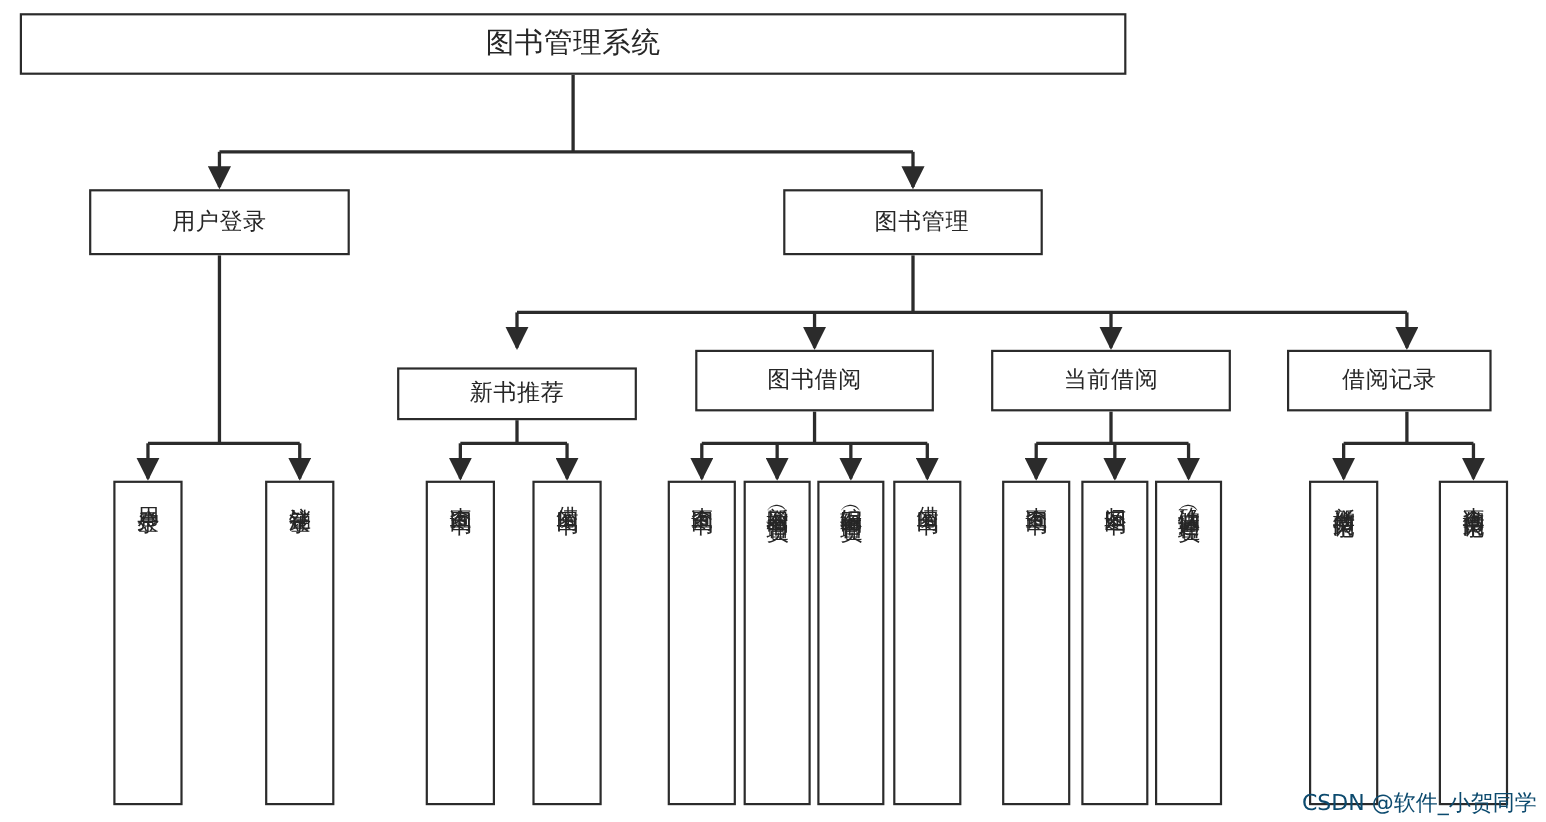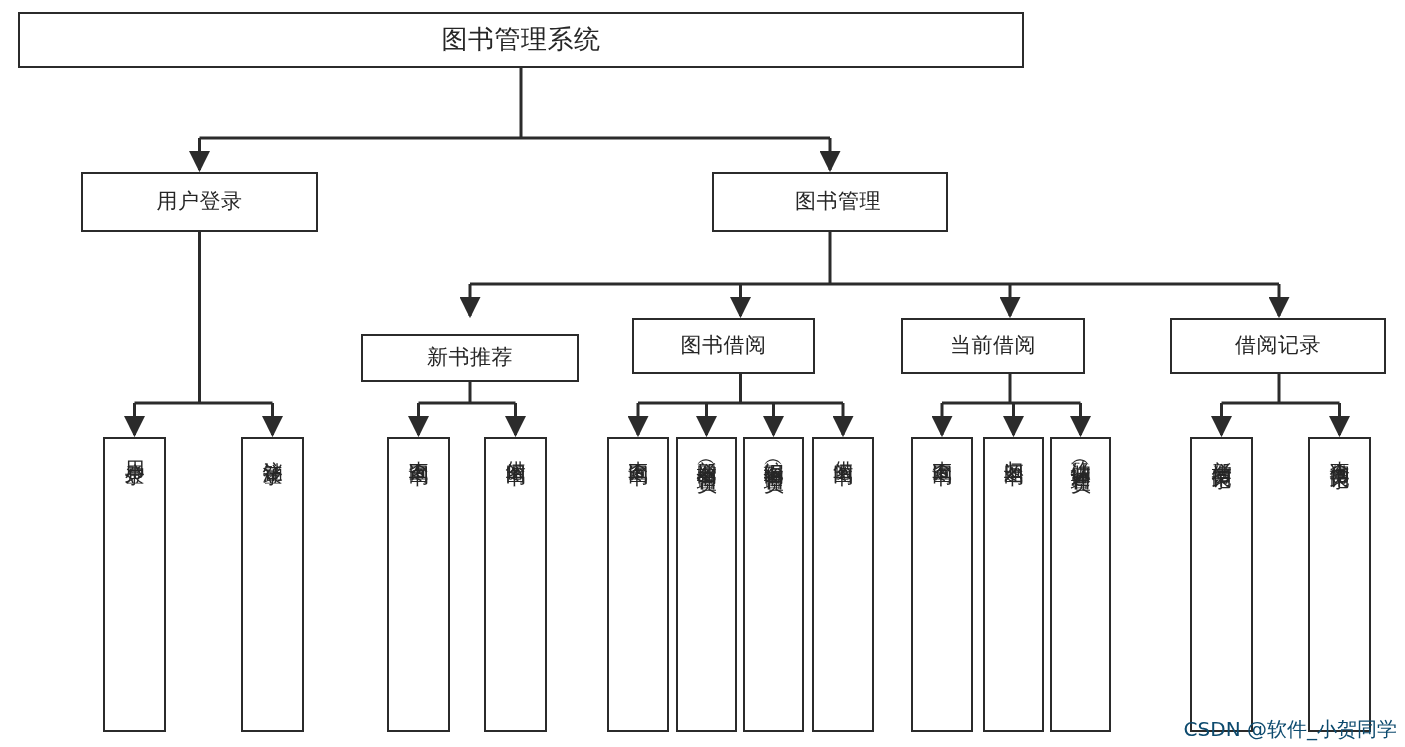--- a/index.html
+++ b/index.html
@@ -125,27 +125,27 @@
       </div>
       <div class="node horizontal" style="left: 81px; top: 172px; width: 237px; height: 60px;">
         <span class="node-label">用户登录</span>
       </div>
       <div class="node horizontal" style="left: 712px; top: 172px; width: 236px; height: 60px; padding-left: 16px;">
         <span class="node-label">图书管理</span>
       </div>
       <div class="node horizontal" style="left: 361px; top: 334px; width: 218px; height: 48px;">
         <span class="node-label">新书推荐</span>
       </div>
-      <div class="node horizontal" style="left: 632px; top: 318px; width: 183px; height: 56px;">
+      <div class="node horizontal" style="left: 632px; top: 318px; width: 217px; height: 56px;">
         <span class="node-label">图书借阅</span>
       </div>
-      <div class="node horizontal" style="left: 901px; top: 318px; width: 184px; height: 56px;">
+      <div class="node horizontal" style="left: 901px; top: 318px; width: 218px; height: 56px;">
         <span class="node-label">当前借阅</span>
       </div>
-      <div class="node horizontal" style="left: 1170px; top: 318px; width: 216px; height: 56px;">
+      <div class="node horizontal" style="left: 1170px; top: 318px; width: 186px; height: 56px;">
         <span class="node-label">借阅记录</span>
       </div>
       <div class="node vertical" style="left: 103px; top: 437px; width: 63px; height: 295px;">
         <span class="node-label">用户登录</span>
       </div>
       <div class="node vertical" style="left: 241px; top: 437px; width: 63px; height: 295px;">
         <span class="node-label">注销登录</span>
       </div>
       <div class="node vertical" style="left: 387px; top: 437px; width: 63px; height: 295px;">
         <span class="node-label">查询图书</span>

